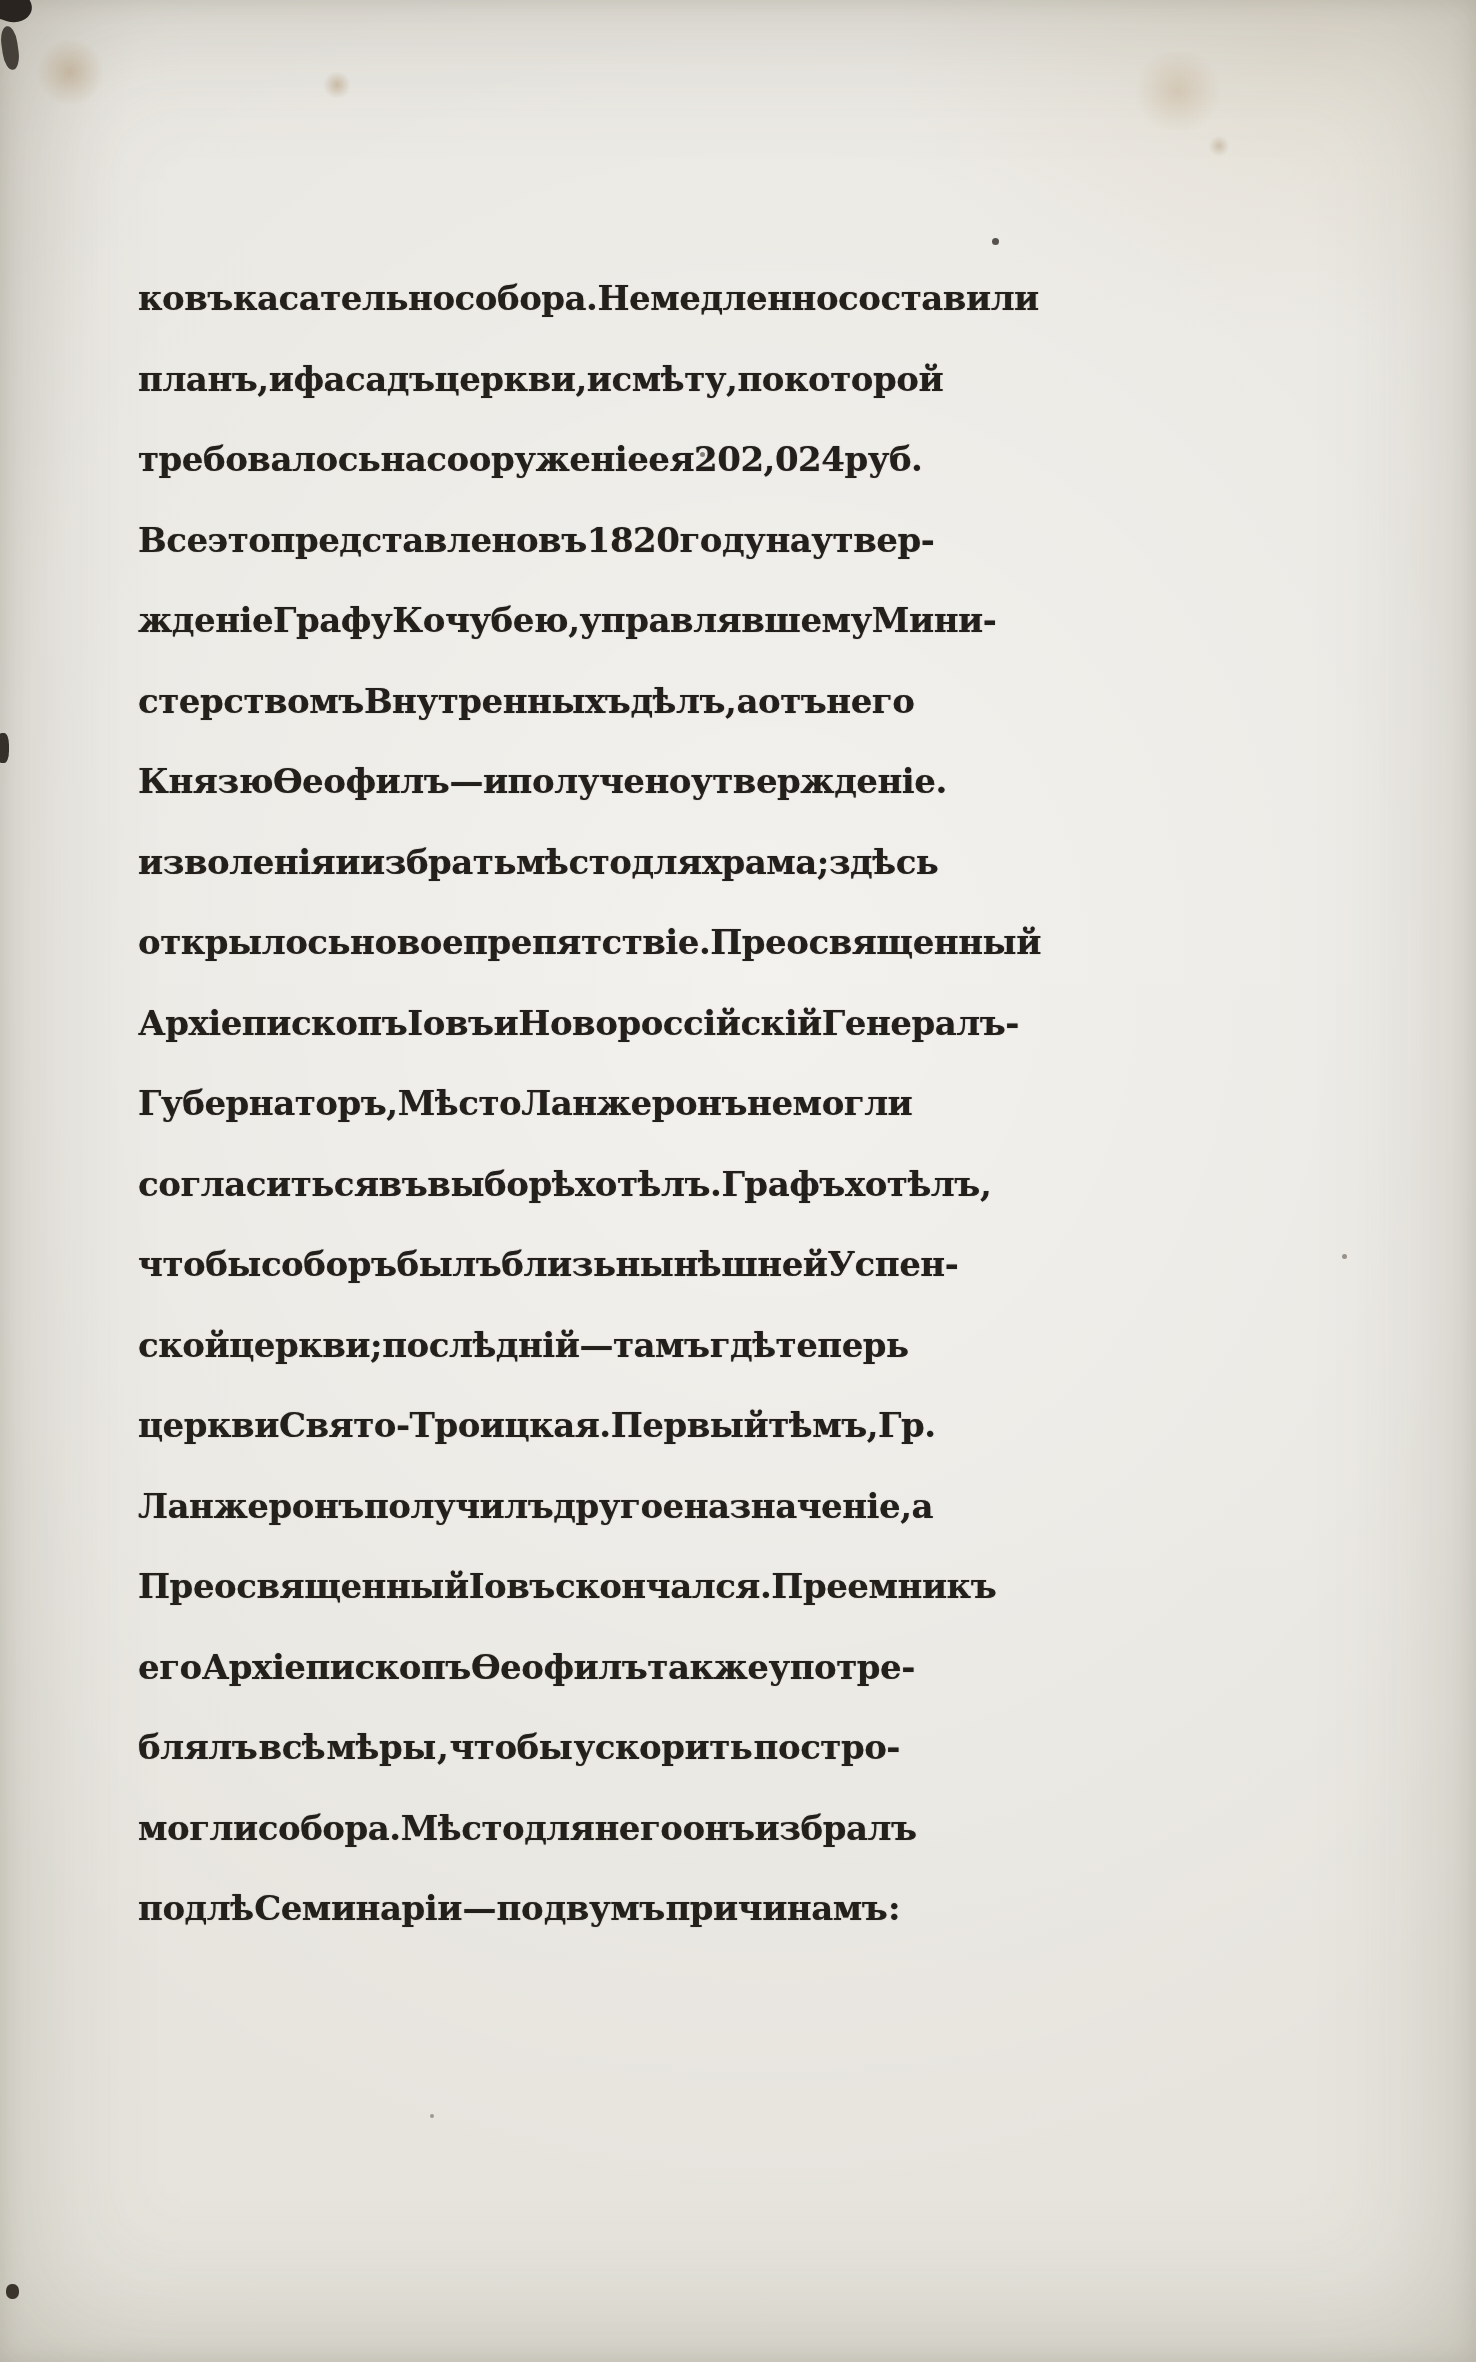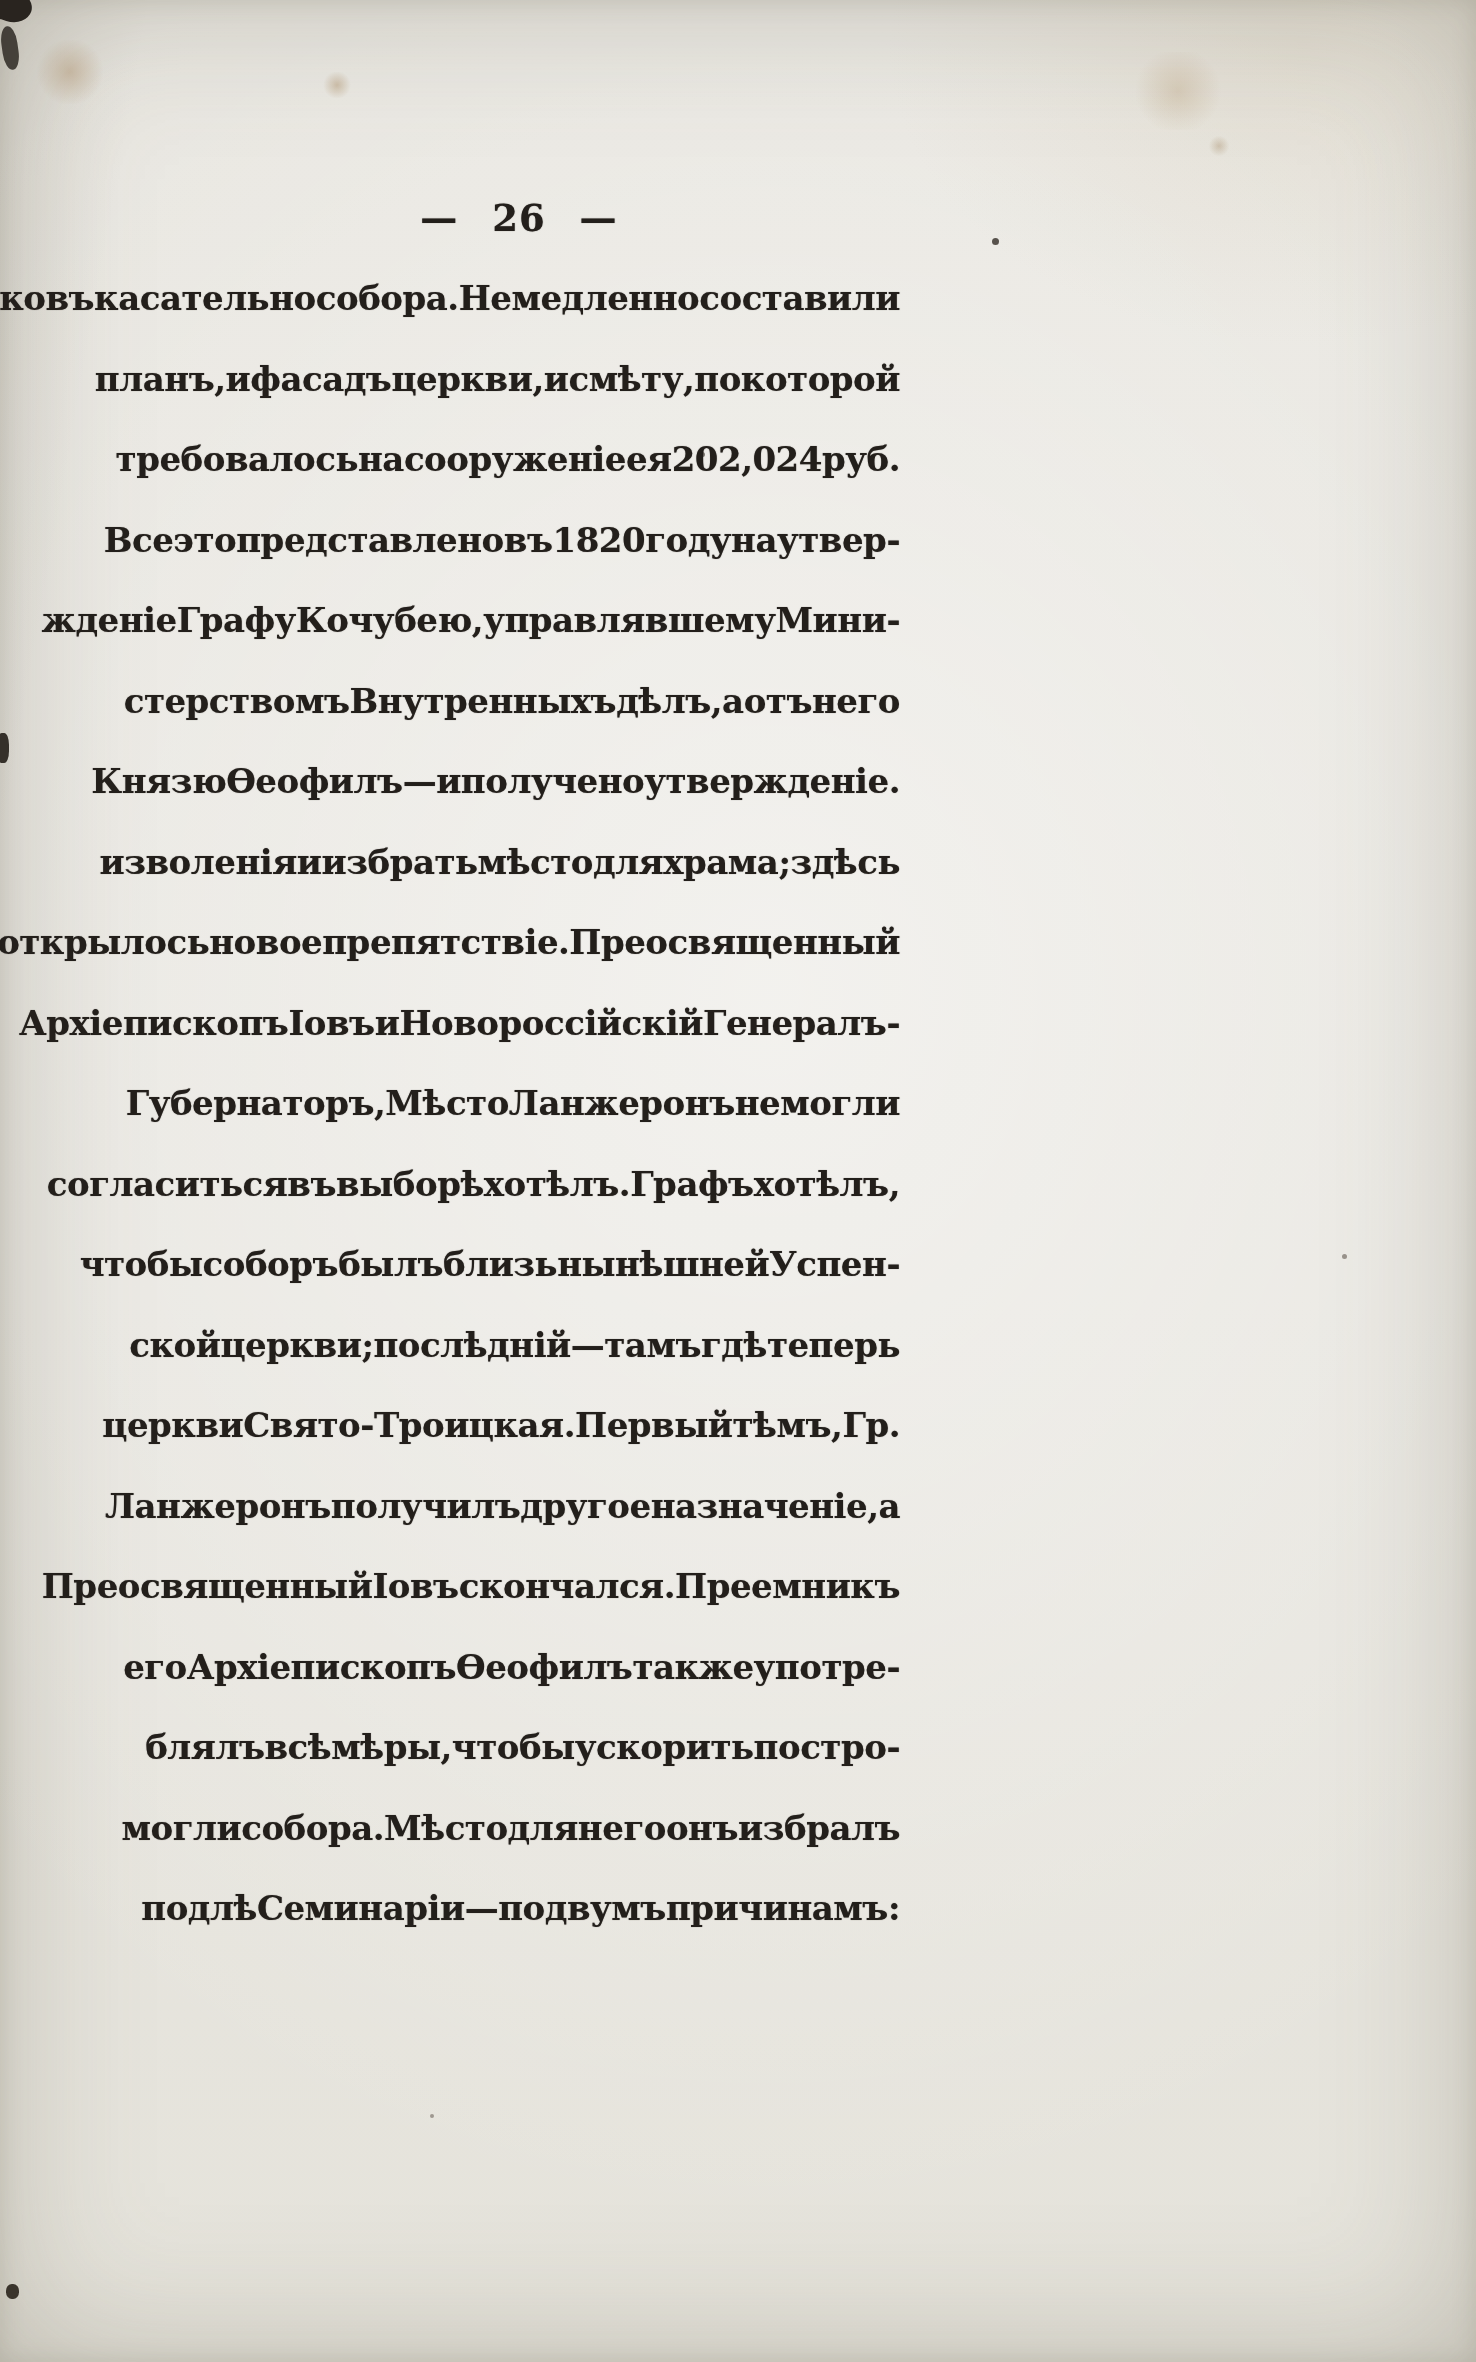--- a/index.html
+++ b/index.html
@@ -21,21 +21,21 @@
     position:absolute; left:138px; top:196px; width:762px;
     text-align:center;
     font-size:37px; font-weight:bold;
     word-spacing:20px; letter-spacing:1px;
     text-shadow:0 0 1px rgba(25,20,15,0.55);
   }
   .text-column{
     position:absolute; left:138px; top:278px; width:762px;
   }
   .jline{
-    display:flex; justify-content:flex-end; align-items:baseline;
+    display:flex; justify-content:space-between; align-items:baseline;
     height:80.5px;
     font-size:34px; font-weight:bold; letter-spacing:-0.5px;
     text-shadow:0 0 1px rgba(25,20,15,0.5);
     white-space:nowrap;
   }
   .jline.indent{ padding-left:72px; }
   
   .artifact{ position:absolute; pointer-events:none; }
   .corner-blob-a{ left:-8px; top:-10px; width:40px; height:32px; background:#29241f; border-radius:45% 55% 60% 40%; transform:rotate(18deg); }
   .corner-blob-b{ left:2px; top:26px; width:16px; height:44px; background:#2e2923; border-radius:50%/40%; opacity:.85; transform:rotate(-8deg); }
@@ -61,21 +61,20 @@
   <div class="artifact stain-2"></div>
   <div class="artifact stain-3"></div>
   <div class="artifact stain-4"></div>
   <div class="artifact edge-mark"></div>
   <div class="artifact speck-1"></div>
   <div class="artifact speck-2"></div>
   <div class="artifact speck-3"></div>
   <div class="artifact speck-4"></div>
   <div class="artifact speck-5"></div>
 
-  <div class="page-header">— 26 —</div>
 
   <div class="text-column">
     <div class="jline">
         <span>ковъ</span>
         <span>касательно</span>
         <span>собора.</span>
         <span>Немедленно</span>
         <span>составили</span>
       </div>
     <div class="jline">

